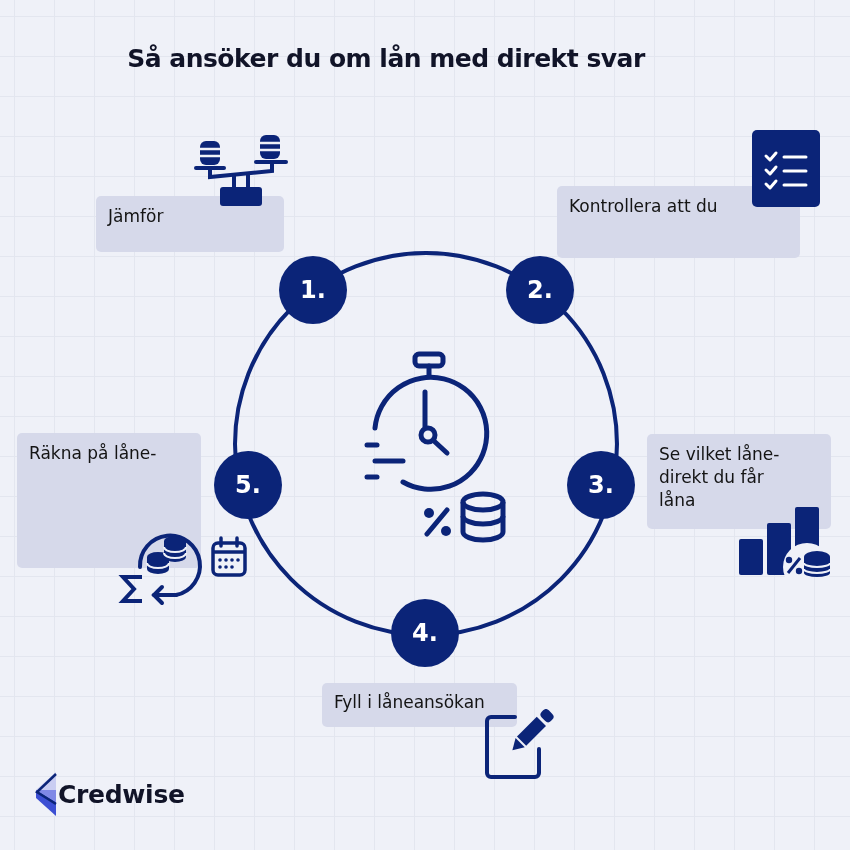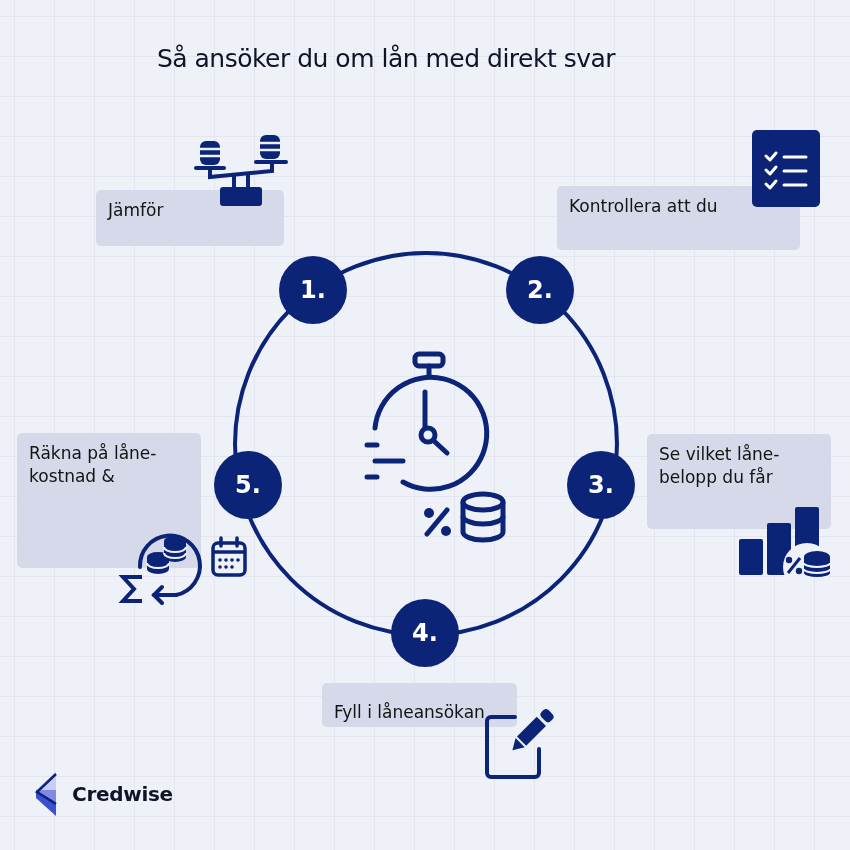--- a/index.html
+++ b/index.html
@@ -9,36 +9,36 @@
     background-image:
       linear-gradient(to right, #e3e6ef 1px, transparent 1px),
       linear-gradient(to bottom, #e3e6ef 1px, transparent 1px);
     background-size:40px 40px;
     background-position:14px 16px;
     font-family:"DejaVu Sans", sans-serif;
     color:#111428;
   }
   .title {
     position:absolute; left:0; width:772px; top:44px; text-align:center;
-    font-size:25px; font-weight:normal; letter-spacing:-0.5px; color:#111428;
+    font-size:25px; font-weight:bold; letter-spacing:-0.5px; color:#111428;
   }
   .ring { position:absolute; left:0; top:0; }
   .badge {
     position:absolute; width:68px; height:68px; border-radius:50%;
     background:#0b2478; color:#fff; font-weight:bold; font-size:24px;
     display:flex; align-items:center; justify-content:center;
   }
   .box {
     position:absolute; background:#d6d9ea; border-radius:5px;
     font-size:17px; line-height:23px; color:#141414; padding:9px 12px;
     box-sizing:border-box;
   }
   .icon { position:absolute; }
   .logo { position:absolute; left:34px; top:772px; display:flex; align-items:center; }
-  .logo-text { font-size:20px; font-weight:bold; margin-left:14px; color:#111428; letter-spacing:-0.3px; }
+  .logo-text { font-size:25px; font-weight:bold; color:#111428; letter-spacing:-0.3px; }
 </style>
 </head>
 <body>
 
 <div class="title">Så ansöker du om lån med direkt svar</div>
 
 <svg class="ring" width="850" height="850">
   <circle cx="426" cy="444" r="191" fill="none" stroke="#0b2478" stroke-width="4"></circle>
 </svg>
 
@@ -75,21 +75,21 @@
 <div class="badge" style="left:567px;top:451px">
     <span>3.</span>
   </div>
 <div class="badge" style="left:391px;top:599px">
     <span>4.</span>
   </div>
 <div class="badge" style="left:214px;top:451px">
     <span>5.</span>
   </div>
 
-<div class="box" style="left:96px;top:190px;width:188px;height:56px;padding-top:9px">
+<div class="box" style="left:96px;top:196px;width:188px;height:56px;padding-top:9px">
   <div>Jämför</div>
 </div>
 <svg class="icon" style="left:194px;top:133px" width="96" height="75" viewBox="0 0 96 75">
   <g fill="#0b2478">
     <rect x="6" y="8" width="20" height="24" rx="6"></rect>
     <rect x="66" y="2" width="20" height="24" rx="6"></rect>
   </g>
   <g stroke="#eff1f8" stroke-width="2.5">
       <line x1="6" y1="16" x2="26" y2="16"></line>
       <line x1="6" y1="23" x2="26" y2="23"></line>
@@ -99,38 +99,39 @@
   <g stroke="#0b2478" stroke-width="4" fill="none" stroke-linecap="round">
     <line x1="2" y1="35" x2="30" y2="35"></line>
     <line x1="62" y1="29" x2="92" y2="29"></line>
     <polyline points="16,35 16,44 78,38 78,29"></polyline>
     <line x1="40" y1="43" x2="40" y2="56"></line>
     <line x1="54" y1="41" x2="54" y2="56"></line>
   </g>
   <rect x="26" y="54" width="42" height="19" rx="3" fill="#0b2478"></rect>
 </svg>
 
-<div class="box" style="left:557px;top:186px;width:243px;height:64px">
+<div class="box" style="left:557px;top:186px;width:243px;height:72px">
   <div>Kontrollera att du</div>
 </div>
 <svg class="icon" style="left:752px;top:130px" width="68" height="77" viewBox="0 0 68 77">
   <rect x="0" y="0" width="68" height="77" rx="5" fill="#0b2478"></rect>
   <g stroke="#fff" stroke-width="3" fill="none" stroke-linecap="round" stroke-linejoin="round">
     <polyline points="14,26 18,30 24,23"></polyline>
     <polyline points="14,40 18,44 24,37"></polyline>
     <polyline points="14,54 18,58 24,51"></polyline>
     <line x1="32" y1="27" x2="54" y2="27"></line>
     <line x1="32" y1="41" x2="54" y2="41"></line>
     <line x1="32" y1="55" x2="54" y2="55"></line>
   </g>
 </svg>
 
 <div class="box" style="left:647px;top:434px;width:184px;height:95px">
   <div>Se vilket låne-</div>
-  <div>belopp du får</div>
+  <div>direkt du får</div>
+  <div>låna</div>
 </div>
 <svg class="icon" style="left:737px;top:505px" width="96" height="72" viewBox="0 0 96 72">
   <g fill="#0b2478">
     <rect x="2" y="34" width="24" height="36" rx="2"></rect>
     <rect x="30" y="18" width="24" height="52" rx="2"></rect>
     <rect x="58" y="2" width="24" height="50" rx="2"></rect>
   </g>
   <circle cx="70" cy="62" r="24" fill="#eff1f8"></circle>
   <g fill="#0b2478">
     <circle cx="52" cy="55" r="3.2"></circle>
@@ -141,35 +142,34 @@
     <ellipse cx="80" cy="52" rx="13" ry="6"></ellipse>
     <rect x="67" y="52" width="26" height="16"></rect>
     <ellipse cx="80" cy="68" rx="13" ry="4"></ellipse>
   </g>
   <g stroke="#eff1f8" stroke-width="2" fill="none">
       <path d="M67 58 A13 4 0 0 0 93 58"></path>
       <path d="M67 64 A13 4 0 0 0 93 64"></path>
     </g>
 </svg>
 
-<div class="box" style="left:322px;top:683px;width:195px;height:44px;padding-top:18px">
+<div class="box" style="left:322px;top:683px;width:195px;height:44px;padding-top:8px">
   <div>Fyll i låneansökan</div>
 </div>
 <svg class="icon" style="left:483px;top:709px" width="72" height="72" viewBox="0 0 72 72">
   <path d="M32 8 H8 a4 4 0 0 0 -4 4 V64 a4 4 0 0 0 4 4 H52 a4 4 0 0 0 4 -4 V40" fill="none" stroke="#0b2478" stroke-width="4" stroke-linecap="round"></path>
   <g transform="rotate(45 46 24)">
     <rect x="40" y="-6" width="13" height="10" rx="4" fill="#0b2478"></rect>
     <rect x="40" y="7" width="13" height="28" fill="#0b2478"></rect>
     <polygon points="40,37 53,37 46.5,48" fill="#0b2478"></polygon>
   </g>
 </svg>
 
 <div class="box" style="left:17px;top:433px;width:184px;height:135px">
   <div>Räkna på låne-</div>
-  <div>kostnad &amp;</div>
 </div>
 <svg class="icon" style="left:118px;top:527px" width="135" height="80" viewBox="0 0 135 80">
   <g fill="none" stroke="#0b2478" stroke-width="4" stroke-linecap="round">
     <path d="M22 40 A30 30 0 1 1 58 68"></path>
     <polyline points="44,60 36,68 44,76"></polyline>
     <line x1="36" y1="68" x2="58" y2="68"></line>
   </g>
   <g fill="none" stroke="#0b2478" stroke-width="4" stroke-linejoin="miter">
     <polyline points="24,50 5,50 16,62 5,74 24,74"></polyline>
   </g>

